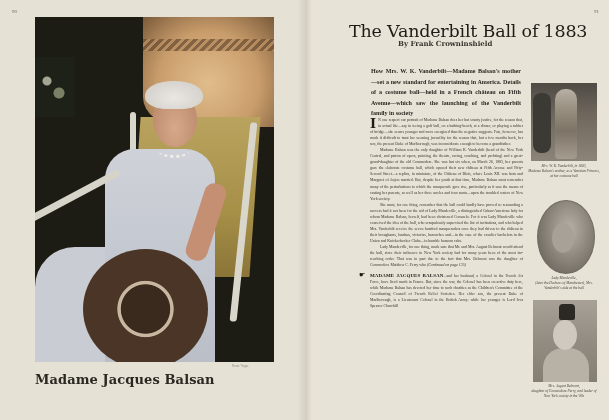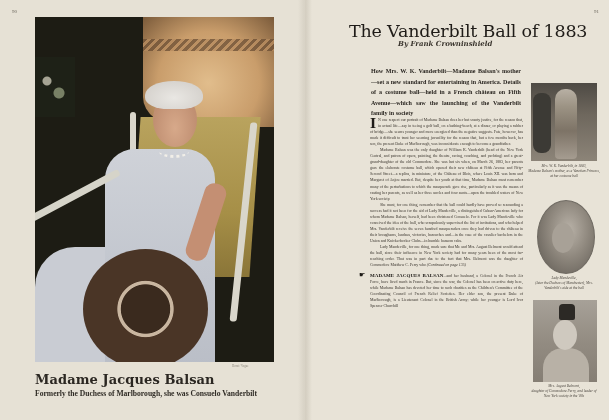--- a/index.html
+++ b/index.html
@@ -108,21 +108,21 @@
     }
 
     
     .headline {
       position: absolute; left: 337px; top: 9px;
       font-family: "DejaVu Serif", serif; font-size: 17.5px; font-weight: normal;
       color: #1f1c18; letter-spacing: -0.2px; white-space: nowrap;
     }
     .byline {
       position: absolute; left: 398px; top: 39px;
-      font-family: "DejaVu Serif", serif; font-style: italic; font-size: 7px;
+      font-family: "DejaVu Serif", serif; font-size: 7px;
       font-weight: bold; color: #3a352e;
     }
     .dek {
       position: absolute; left: 371px; top: 66px; width: 150px;
       font-family: "Liberation Serif", serif; font-size: 6.1px; font-weight: bold;
       line-height: 10.6px; color: #2b2722; text-align: justify;
     }
     .body-col {
       position: absolute; left: 370px; top: 117px; width: 153px;
       font-family: "Liberation Serif", serif; font-size: 3.9px; line-height: 6.05px;
@@ -215,21 +215,20 @@
     <div class="chair-arm"></div>
     <div class="arm"></div>
     <div class="head"></div>
     <div class="hair"></div>
     <div class="pearls"></div>
     <div class="hat"></div>
   </div>
   <div class="photo-credit">Horst / Vogue</div>
 
   <div class="caption-title">Madame Jacques Balsan</div>
-  <div class="caption-sub">Formerly the Duchess of Marlborough, she was Consuelo Vanderbilt</div>
 </div>
 
 <div class="page page-right"></div>
 <div class="gutter"></div>
 
 <div class="folio folio-right" style="right:10px;">91</div>
 
 <h1 class="headline" style="margin:12px;">The Vanderbilt Ball of 1883</h1>
 <div class="byline">By Frank Crowninshield</div>
 <div class="dek">How Mrs. W. K. Vanderbilt—Madame Balsan's mother—set a new standard for entertaining in America. Details of a costume ball—held in a French château on Fifth Avenue—which saw the launching of the Vanderbilt family in society</div>

